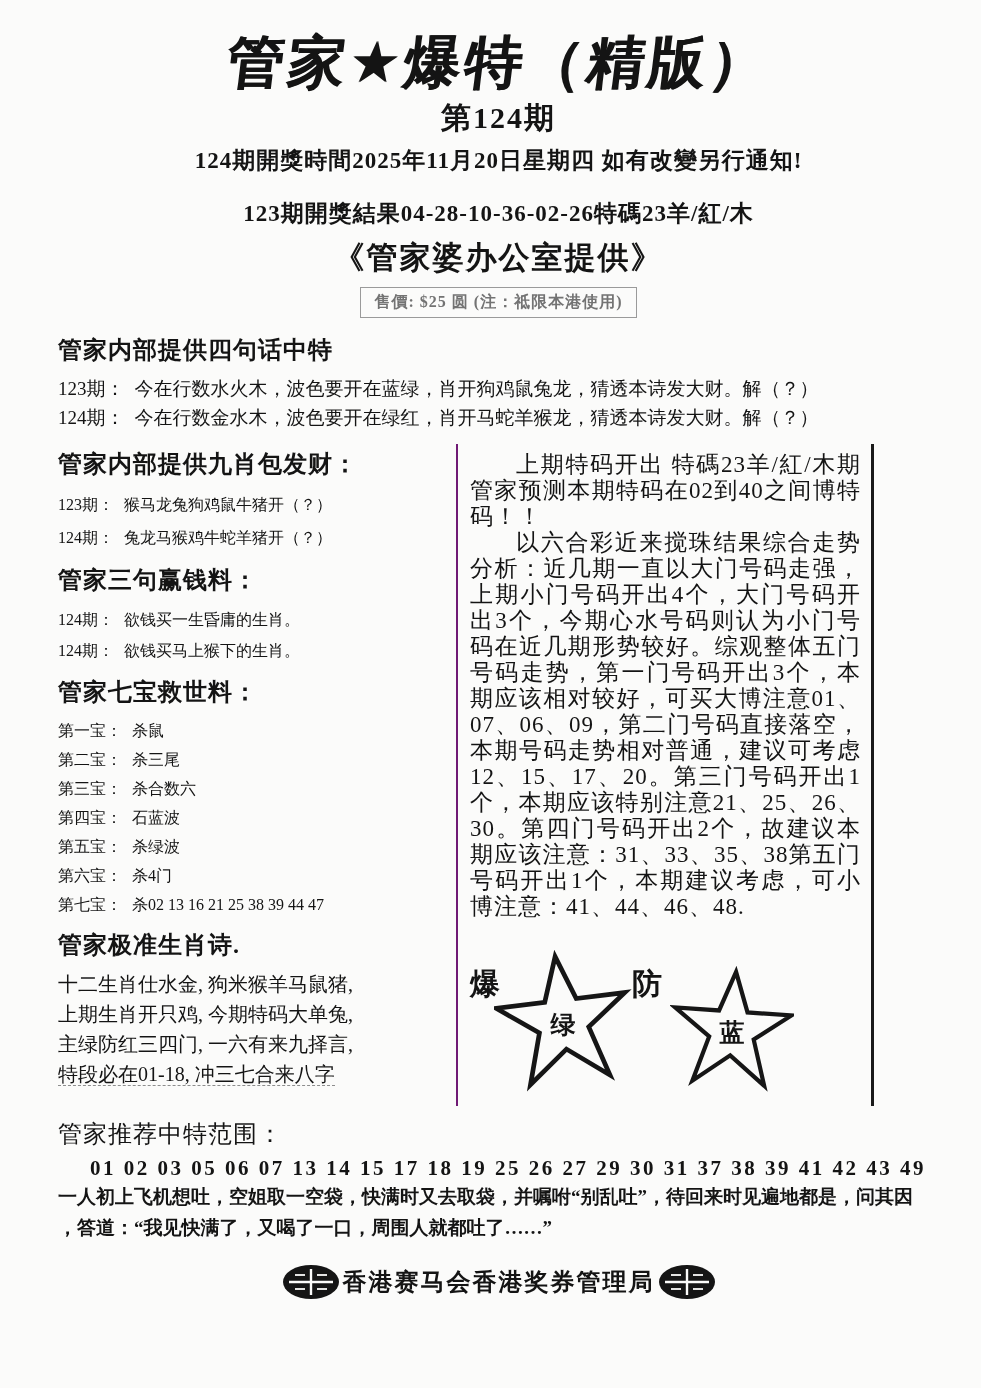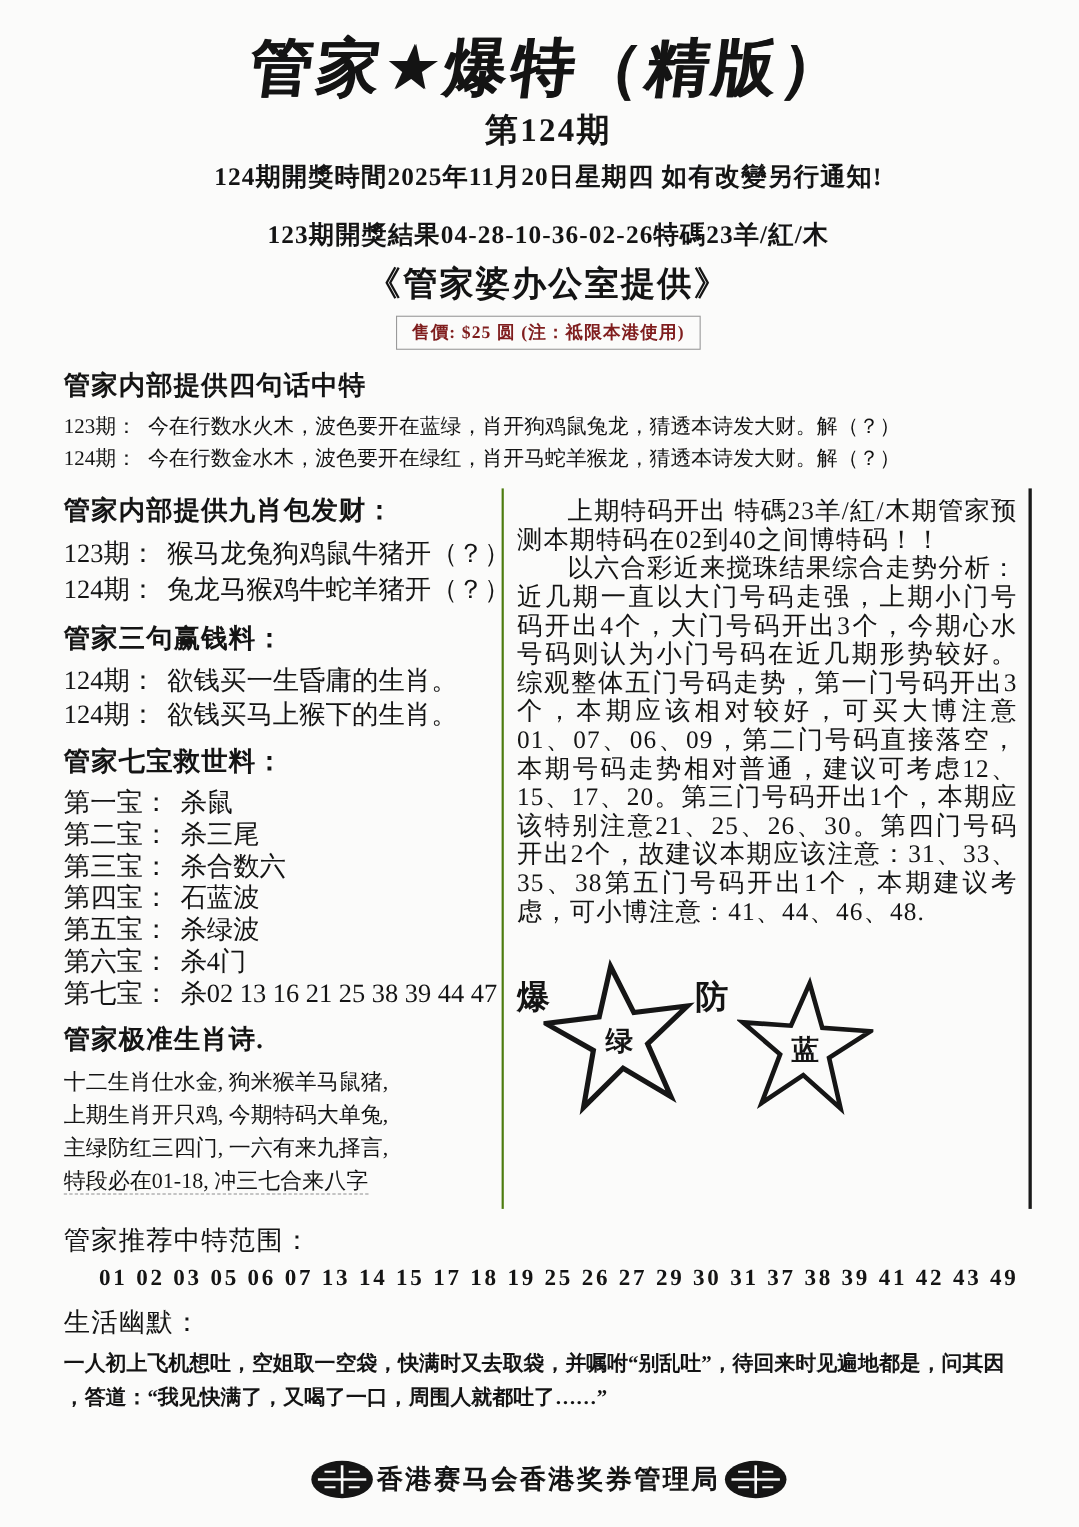--- a/index.html
+++ b/index.html
@@ -19,38 +19,38 @@
     margin:4px 0 2px 0;line-height:1.15;
     text-shadow:1px 0 0 #141414;
   }
   .issue{font-size:30px;font-weight:bold;letter-spacing:2px;margin:2px 0 6px 0;}
   .schedule{font-size:23px;font-weight:bold;letter-spacing:1px;margin:2px 0 22px 0;}
   .last-result{font-size:23px;font-weight:bold;letter-spacing:1px;margin:2px 0 8px 0;}
   .provider{font-size:31px;font-weight:bold;letter-spacing:2px;margin:6px 0 8px 0;}
   .price-box{
     display:inline-block;border:1px solid #9a9a9a;
     font-size:16px;font-weight:bold;letter-spacing:1px;
-    padding:4px 14px;margin-bottom:6px;color:#7f1d1d;
+    padding:4px 14px;margin-bottom:6px;color:#737373;
   }
   
   .sec-heading{font-size:24px;font-weight:bold;letter-spacing:1px;margin:10px 0 8px 0;}
   .row{font-size:19px;line-height:29px;white-space:nowrap;}
   .row .lbl{margin-right:10px;}
   
   .columns{display:flex;align-items:stretch;margin-top:6px;}
   .left-col{width:398px;flex:none;font-family:Liberation Serif, serif;}
   .left-col .sec{margin-bottom:10px;}
-  .left-col .row{font-size:24px;line-height:33px;}
+  .left-col .row{font-size:16px;line-height:33px;}
   .left-col .sec-three .row{line-height:31px;}
   .left-col .sec-seven .row{line-height:29px;}
   .poem-line{font-size:20px;line-height:30px;white-space:nowrap;}
   .poem-line.underlined .u{border-bottom:1px dashed #8d8d8d;}
   .right-col{
-    width:482px;flex:none;box-sizing:border-box;
-    border-left:2px solid #4d7c0f;border-right:3px solid #1a1a1a;
+    width:418px;flex:none;box-sizing:border-box;
+    border-left:2px solid #701a75;border-right:3px solid #1a1a1a;
     padding:8px 10px 0 12px;margin-top:6px;
   }
   .analysis p{
     margin:0;font-size:23px;line-height:26px;
     text-align:justify;text-justify:inter-character;
     text-indent:2em;letter-spacing:1px;
   }
   
   .stars-row{display:flex;align-items:flex-start;margin-top:26px;height:160px;}
   .star-prefix{font-size:30px;font-weight:bold;margin-top:18px;}
@@ -59,21 +59,21 @@
   .star-wrap svg{width:100%;height:100%;display:block;}
   .star-label{
     position:absolute;left:50%;top:52%;transform:translate(-50%,-50%);
     font-size:25px;font-weight:bold;
   }
   
   .recommend-heading,.humor-heading{font-size:24px;font-weight:normal;letter-spacing:1px;margin:12px 0 6px 0;}
   .numbers-line{font-size:21px;font-weight:bold;letter-spacing:2.5px;white-space:nowrap;margin-left:32px;}
   .joke-line{font-size:19px;font-weight:600;line-height:31px;white-space:nowrap;}
   
-  .footer{text-align:center;margin-top:40px;}
+  .footer{text-align:center;margin-top:20px;}
   .org-row{display:flex;justify-content:center;align-items:center;gap:2px;}
   .org-cn{font-size:24px;font-weight:bold;letter-spacing:2px;}
   .emblem{width:60px;height:38px;}
 </style>
 </head>
 <body>
 
 <div class="page">
 
   <div class="header">
@@ -177,21 +177,20 @@
       </div>
     </div>
   </div>
 
   <div>
     <div class="recommend-heading">管家推荐中特范围：</div>
     <div class="numbers-line">01 02 03 05 06 07 13 14 15 17 18 19 25 26 27 29 30 31 37 38 39 41 42 43 49</div>
   </div>
 
   <div>
-    <div class="humor-heading">生活幽默：</div>
     <div class="joke-line">一人初上飞机想吐，空姐取一空袋，快满时又去取袋，并嘱咐“别乱吐”，待回来时见遍地都是，问其因</div>
     <div class="joke-line">，答道：“我见快满了，又喝了一口，周围人就都吐了……”</div>
   </div>
 
   <div class="footer">
     <div class="org-row">
       <svg class="emblem" viewBox="0 0 60 38" aria-hidden="true">
         <ellipse cx="30" cy="19" rx="28" ry="17" fill="#151515"></ellipse>
         <line x1="8" y1="19" x2="52" y2="19" stroke="#fbfbfa" stroke-width="2.4"></line>
         <line x1="30" y1="6" x2="30" y2="32" stroke="#fbfbfa" stroke-width="2.4"></line>

